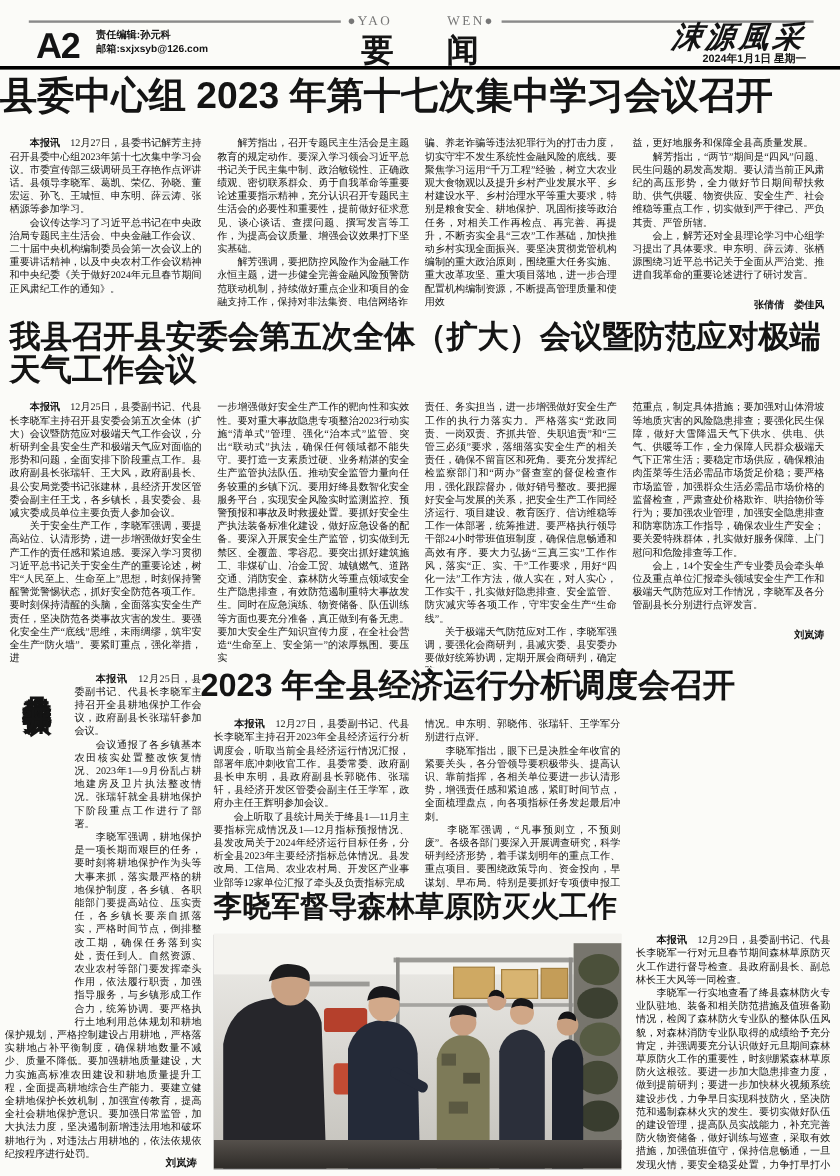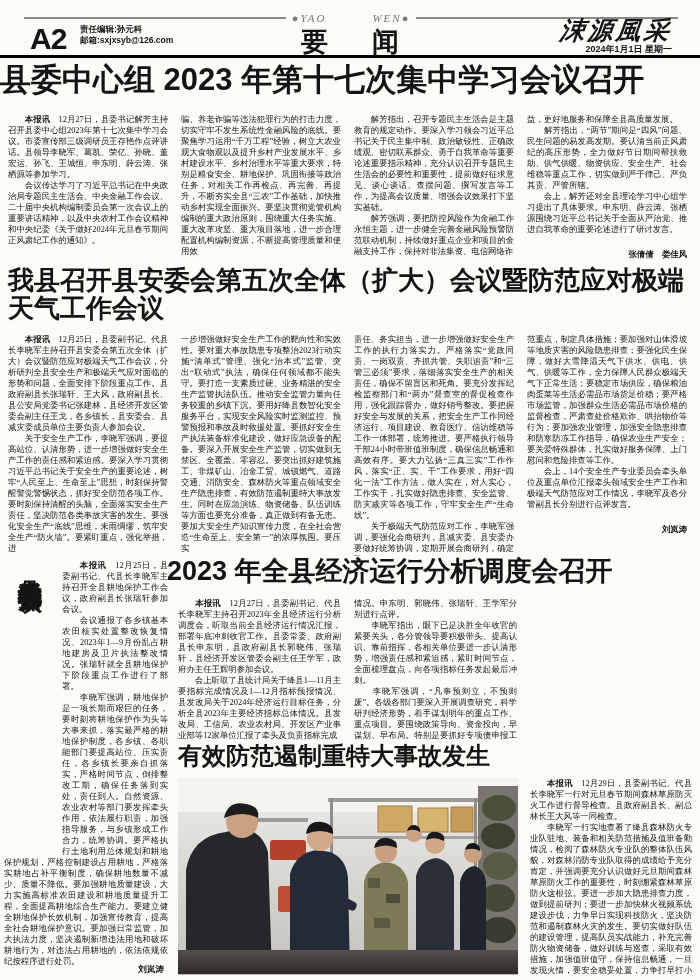--- a/index.html
+++ b/index.html
@@ -1,21 +1,21 @@
 <!DOCTYPE html>
 <html><head>
 <meta charset="utf-8">
 <style>
   html,body{margin:0;padding:0;}
   .page{position:relative;width:700px;height:980px;background:#fbfbf8;overflow:hidden;
         font-family:"Liberation Serif",serif;color:#141414;}
   
   .hdr{position:absolute;left:0;top:0;width:700px;height:60px;}
   .pinyin-row{position:absolute;left:24px;right:22px;top:12px;display:flex;align-items:center;
-              font-family:"Liberation Serif",serif;color:#6f6f6f;font-size:11px;letter-spacing:2px;font-style:italic;}
+              font-family:"Liberation Serif",serif;color:#6f6f6f;font-size:11px;letter-spacing:2px;}
   .hline{flex:1;height:2px;background:#8a8a8a;}
   .pychunk{padding:0 6px;white-space:nowrap;color:#777;}
   .pygap{width:34px;}
   .pageno{position:absolute;left:30px;top:22px;font:900 30px "Liberation Sans",sans-serif;letter-spacing:-1px;}
   .edbox{position:absolute;left:80px;top:24px;font:bold 8.5px/11px "Liberation Sans",sans-serif;}
   .secchars{position:absolute;left:0;width:700px;top:24px;text-align:center;
             font:900 27px "Liberation Serif",serif;letter-spacing:44px;text-indent:44px;}
   .masthead{position:absolute;right:28px;top:14px;font:italic 900 25px "Liberation Serif",serif;
             letter-spacing:3px;transform:skewX(-6deg);}
   .dateline{position:absolute;right:28px;top:43px;font:bold 9px "Liberation Sans",sans-serif;}
@@ -73,23 +73,23 @@
     <div class="secchars">要闻</div>
     <div class="masthead">涑源風采</div>
     <div class="dateline">2024年1月1日 星期一</div>
   </div>
   <div class="mainrule"></div>
 
   <div class="h1">县委中心组 2023 年第十七次集中学习会议召开</div>
   <div class="cols a1">
     <div class="col rt">　　<b>本报讯</b>　12月27日，县委书记解芳主持召开县委中心组2023年第十七次集中学习会议。市委宣传部三级调研员王存艳作点评讲话。县领导李晓军、葛凯、荣亿、孙晓、董宏运、孙飞、王城恒、申东明、薛云涛、张栖源等参加学习。
 　　会议传达学习了习近平总书记在中央政治局专题民主生活会、中央金融工作会议、二十届中央机构编制委员会第一次会议上的重要讲话精神，以及中央农村工作会议精神和中央纪委《关于做好2024年元旦春节期间正风肃纪工作的通知》。</div>
-    <div class="col rt">骗、养老诈骗等违法犯罪行为的打击力度，切实守牢不发生系统性金融风险的底线。要聚焦学习运用“千万工程”经验，树立大农业观大食物观以及提升乡村产业发展水平、乡村建设水平、乡村治理水平等重大要求，特别是粮食安全、耕地保护、巩固衔接等政治任务，对相关工作再检点、再完善、再提升，不断夯实全县“三农”工作基础，加快推动乡村实现全面振兴。要坚决贯彻党管机构编制的重大政治原则，围绕重大任务实施、重大改革攻坚、重大项目落地，进一步合理配置机构编制资源，不断提高管理质量和使用效</div>
     <div class="col rt">　　解芳指出，召开专题民主生活会是主题教育的规定动作。要深入学习领会习近平总书记关于民主集中制、政治敏锐性、正确政绩观、密切联系群众、勇于自我革命等重要论述重要指示精神，充分认识召开专题民主生活会的必要性和重要性，提前做好征求意见、谈心谈话、查摆问题、撰写发言等工作，为提高会议质量、增强会议效果打下坚实基础。
 　　解芳强调，要把防控风险作为金融工作永恒主题，进一步健全完善金融风险预警防范联动机制，持续做好重点企业和项目的金融支持工作，保持对非法集资、电信网络诈</div>
+    <div class="col rt">骗、养老诈骗等违法犯罪行为的打击力度，切实守牢不发生系统性金融风险的底线。要聚焦学习运用“千万工程”经验，树立大农业观大食物观以及提升乡村产业发展水平、乡村建设水平、乡村治理水平等重大要求，特别是粮食安全、耕地保护、巩固衔接等政治任务，对相关工作再检点、再完善、再提升，不断夯实全县“三农”工作基础，加快推动乡村实现全面振兴。要坚决贯彻党管机构编制的重大政治原则，围绕重大任务实施、重大改革攻坚、重大项目落地，进一步合理配置机构编制资源，不断提高管理质量和使用效</div>
     <div class="col rt"><span class="rt">益，更好地服务和保障全县高质量发展。
 　　解芳指出，“两节”期间是“四风”问题、民生问题的易发高发期。要认清当前正风肃纪的高压形势，全力做好节日期间帮扶救助、供气供暖、物资供应、安全生产、社会维稳等重点工作，切实做到严于律己、严负其责、严管所辖。
 　　会上，解芳还对全县理论学习中心组学习提出了具体要求。申东明、薛云涛、张栖源围绕习近平总书记关于全面从严治党、推进自我革命的重要论述进行了研讨发言。</span>
       <div class="byline">张倩倩　娄佳风</div>
     </div>
   </div>
 
   <div class="h2">我县召开县安委会第五次全体（扩大）会议暨防范应对极端天气工作会议</div>
   <div class="cols a2">
     <div class="col rt">　　<b>本报讯</b>　12月25日，县委副书记、代县长李晓军主持召开县安委会第五次全体（扩大）会议暨防范应对极端天气工作会议，分析研判全县安全生产和极端天气应对面临的形势和问题，全面安排下阶段重点工作。县政府副县长张瑞轩、王大风，政府副县长、县公安局党委书记张建林，县经济开发区管委会副主任王戈，各乡镇长，县安委会、县减灾委成员单位主要负责人参加会议。
@@ -113,21 +113,21 @@
 
   <div class="h4">2023 年全县经济运行分析调度会召开</div>
   <div class="cols a4">
     <div class="col rt">　　<b>本报讯</b>　12月27日，县委副书记、代县长李晓军主持召开2023年全县经济运行分析调度会，听取当前全县经济运行情况汇报，部署年底冲刺收官工作。县委常委、政府副县长申东明，县政府副县长郭晓伟、张瑞轩，县经济开发区管委会副主任王学军，政府办主任王辉明参加会议。
 　　会上听取了县统计局关于绛县1—11月主要指标完成情况及1—12月指标预报情况、县发改局关于2024年经济运行目标任务，分析全县2023年主要经济指标总体情况。县发改局、工信局、农业农村局、开发区产业事业部等12家单位汇报了牵头及负责指标完成</div>
     <div class="col rt">情况。申东明、郭晓伟、张瑞轩、王学军分别进行点评。
 　　李晓军指出，眼下已是决胜全年收官的紧要关头，各分管领导要积极带头、提高认识、靠前指挥，各相关单位要进一步认清形势，增强责任感和紧迫感，紧盯时间节点，全面梳理盘点，向各项指标任务发起最后冲刺。
 　　李晓军强调，“凡事预则立，不预则废”。各级各部门要深入开展调查研究，科学研判经济形势，着手谋划明年的重点工作、重点项目。要围绕政策导向、资金投向，早谋划、早布局。特别是要抓好专项债申报工作，争取更多债券资金，为明年各项工作开好局、起好步奠</div>
   </div>
 
-  <div class="h5">有效防范遏制重特大事故发生</div>
+  <div class="h5">李晓军督导森林草原防灭火工作</div>
   <div class="a5row">
     <svg class="photo" viewBox="0 0 340 196" xmlns="http://www.w3.org/2000/svg">
       <defs>
         <linearGradient id="wall" x1="0" y1="0" x2="0" y2="1">
           <stop offset="0" stop-color="#eeede9"></stop>
             <stop offset="0.5" stop-color="#d9d7d2"></stop>
             <stop offset="1" stop-color="#c3c1bb"></stop>
         </linearGradient>
         <linearGradient id="floor" x1="0" y1="0" x2="0" y2="1">
           <stop offset="0" stop-color="#55504b"></stop>

